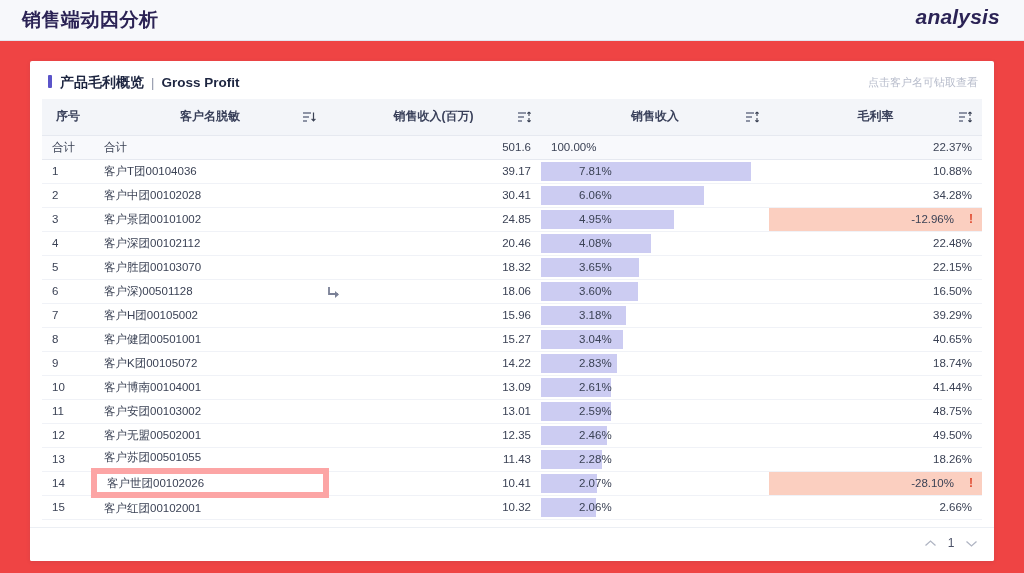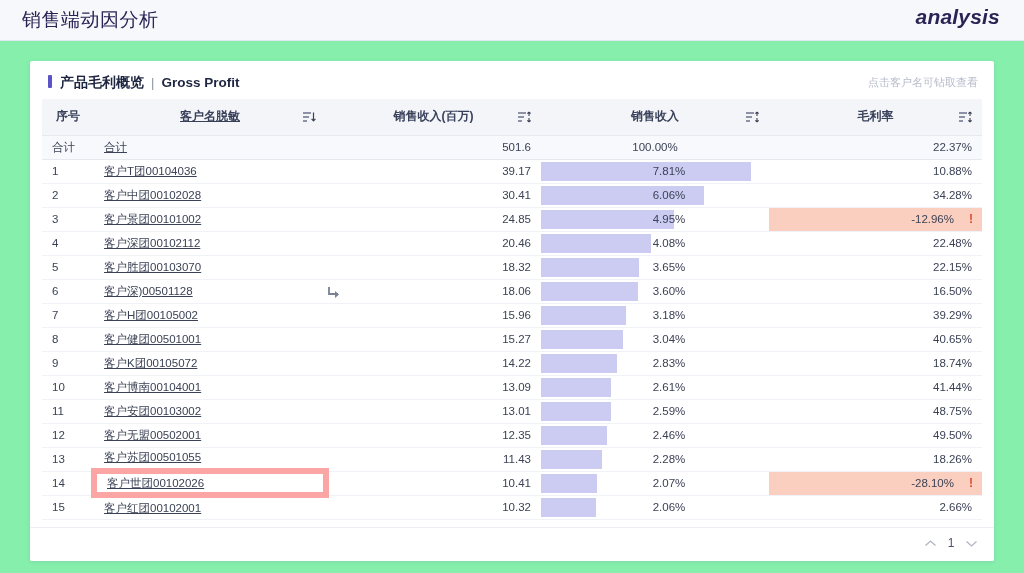--- a/index.html
+++ b/index.html
@@ -14,39 +14,39 @@
   .banner {
     position: relative;
     height: 41px;
     background: #f7f8fb;
     border-bottom: 1px solid #e2e6ee;
   }
   .banner-title {
     position: absolute;
     left: 22px; top: 7px;
     font-size: 19px;
-    font-weight: normal;
+    font-weight: bold;
     color: #2b2355;
     letter-spacing: 0.5px;
   }
   .banner-brand {
     position: absolute;
     right: 24px; top: 5px;
     font-size: 21px;
     font-weight: bold;
     font-style: italic;
     color: #2b2355;
     letter-spacing: 0.2px;
   }
 
   
   .page {
     position: relative;
     height: 532px;
-    background: #86efac;
+    background: #ef4444;
     padding: 20px 30px 0 30px;
   }
 
   .card {
     position: relative;
     width: 964px;
     height: 500px;
     background: #ffffff;
     border-radius: 2px;
     box-shadow: 0 1px 4px rgba(40,50,90,0.10);
@@ -106,23 +106,23 @@
     white-space: nowrap;
     overflow: hidden;
   }
   tr.total-row td {
     background: #f8f9fc;
     color: #3b4255;
     border-bottom: 1px solid #e6e9f0;
   }
 
   .c-idx   { width: 52px;  text-align: left; }
-  .c-name  { width: 232px; text-align: left; text-decoration: underline; }
+  .c-name  { width: 232px; text-align: left; }
   .c-rev   { width: 215px; text-align: right; }
-  .c-bar   { width: 228px; text-align: center; position: relative; }
+  .c-bar   { width: 228px; text-align: left; position: relative; }
   .c-gm    { width: 213px; text-align: right; position: relative; }
 
   th.c-idx { text-align: center; }
   th.c-name, th.c-rev, th.c-bar, th.c-gm { text-align: center; }
 
   .sort-icon {
     position: absolute;
     right: 10px; top: 50%;
     transform: translateY(-50%);
     width: 13px; height: 11px;

